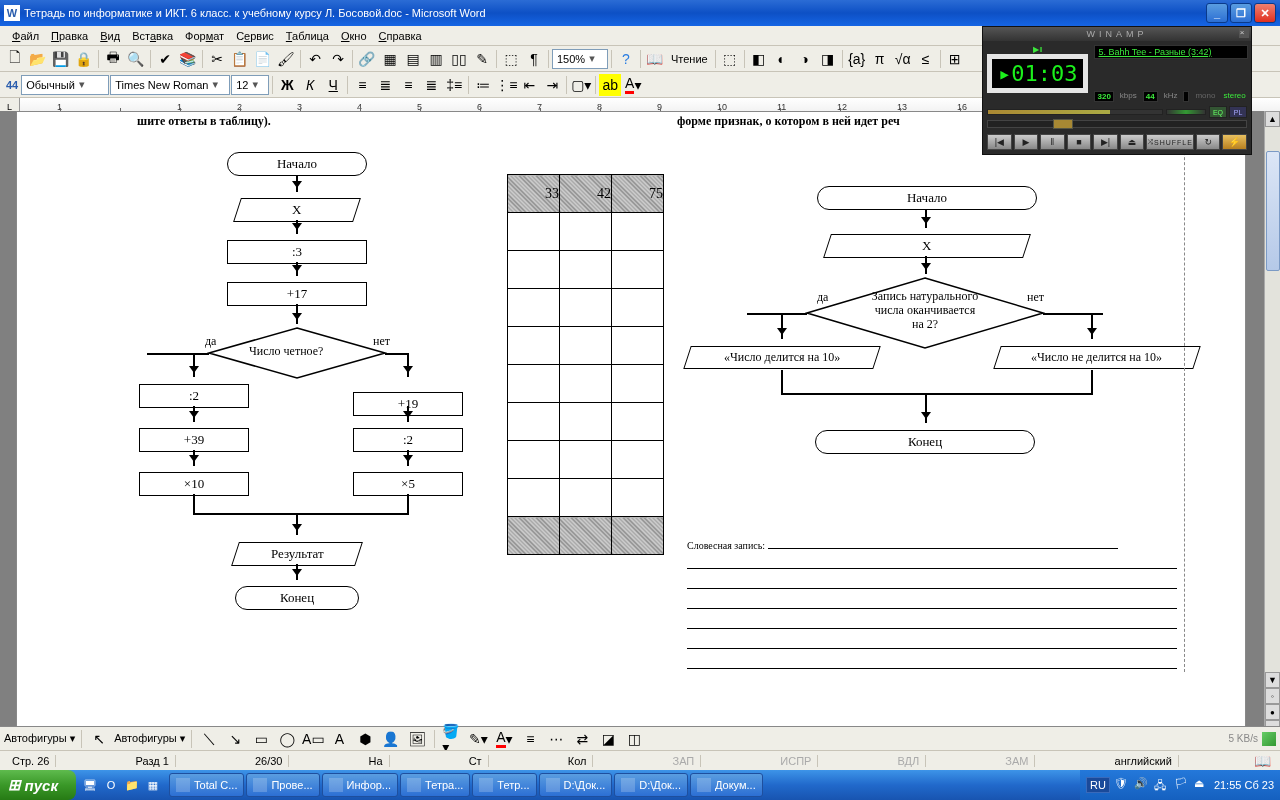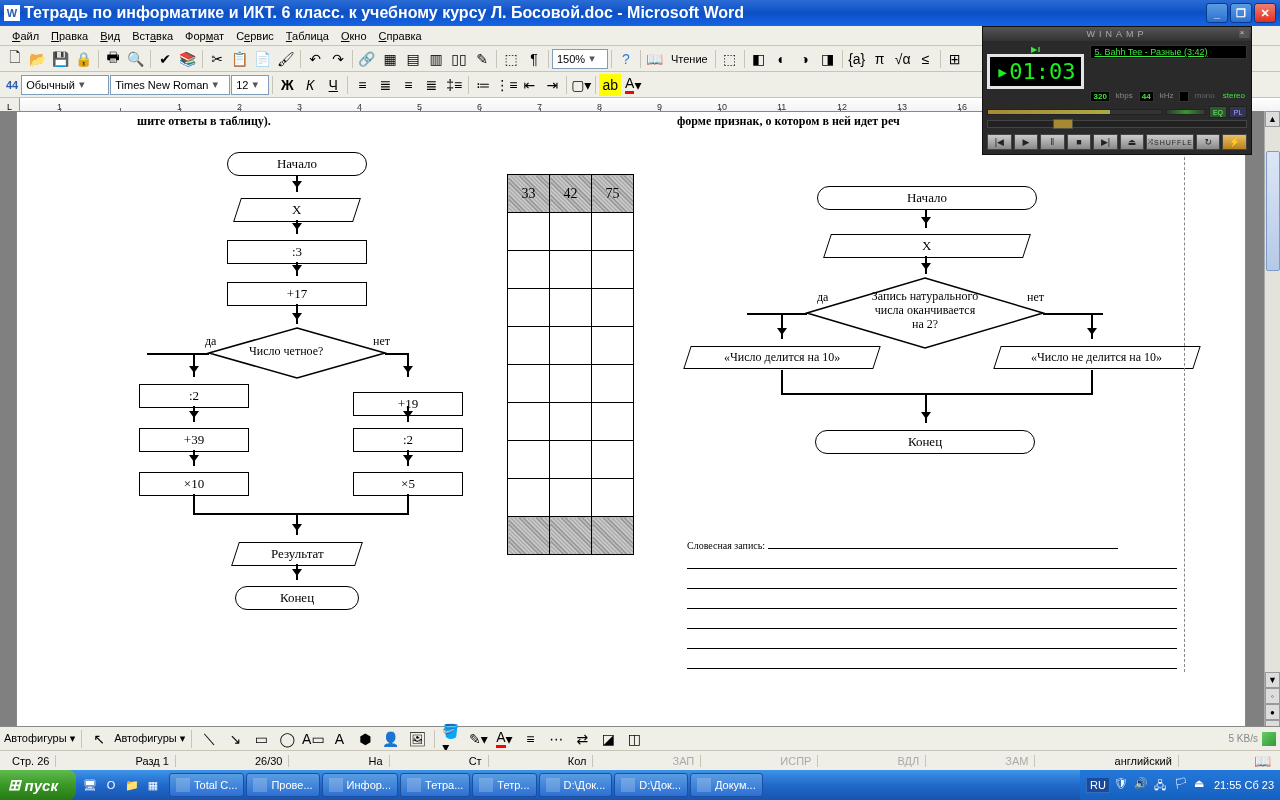--- a/index.html
+++ b/index.html
@@ -1,21 +1,21 @@
 <!DOCTYPE html>
 <html><head>
 <meta charset="utf-8">
 <style>
 * { margin: 0; padding: 0; box-sizing: border-box; }
 body { font-family: Tahoma, sans-serif; font-size: 11px; background: #e5e5e5; width: 1280px; height: 800px; overflow: hidden; position: relative; }
 
 
 .titlebar { height: 26px; background: linear-gradient(to bottom, #2b6cd5, #0d50c5, #1665e4); display: flex; align-items: center; padding: 0 4px; color: white; }
 .titlebar .app-icon { width: 16px; height: 16px; background: #fff; margin-right: 4px; display:inline-flex;align-items:center;justify-content:center;color:#2a5dad;font-weight:bold;font-size:11px;}
-.titlebar .title { flex: 1; font-weight: bold; font-size: 16px; }
+.titlebar .title { flex: 1; font-weight: normal; font-size: 11px; }
 .win-controls { display: flex; gap: 2px; }
 .win-btn { width: 22px; height: 20px; background: linear-gradient(#5a9de0, #2c6fd4); border: 1px solid #0a3a8a; border-radius: 3px; color: white; display: flex; align-items: center; justify-content: center; font-weight: bold; font-size: 11px; cursor:pointer;}
 .win-btn.close { background: linear-gradient(#f08070, #e03020); }
 
 
 .menubar { height: 20px; background: #efeee7; display: flex; align-items: center; padding: 0 6px; border-bottom: 1px solid #c8c4b8; }
 .menu-item { padding: 2px 6px; cursor: pointer; }
 .menu-item u { text-decoration: underline; }
 
 
@@ -42,21 +42,21 @@
 .process { border: 1.5px solid #000; background: white; text-align: center; padding: 3px 0; }
 .parallelogram { border: 1.5px solid #000; background: white; text-align: center; padding: 3px 0; transform: skewX(-18deg); }
 .parallelogram span { display: inline-block; transform: skewX(18deg); }
 .arrow-v { position: absolute; width: 1.5px; background: #000; }
 .arrow-v:after { content:''; position:absolute; bottom:-1px; left:-4px; border:5px solid transparent; border-top:7px solid #000;}
 .arrow-h { position: absolute; height: 1.5px; background: #000; }
 .fc-text { position:absolute; font-size:12px;}
 
 
 .doc-table { position: absolute; border-collapse: collapse; }
-.doc-table td { border: 1.5px solid #000; width: 42px; height: 38px; text-align: center; font-size: 14px;}
+.doc-table td { border: 1.5px solid #000; width: 52px; height: 38px; text-align: right; font-size: 14px;}
 .doc-table td.shaded { background: repeating-linear-gradient(45deg, #888 0, #888 1px, #ccc 1px, #ccc 3px); }
 
 
 .vscroll { position: absolute; top:111px; bottom:52px; right:0; width:16px; background: #e3e3dc; border-left:1px solid #aaa;}
 .vscroll .thumb {position:absolute; top:40px; width:14px; left:1px; height:120px; background:linear-gradient(#dce6f6,#b5c9e8);border:1px solid #7b9ac5;border-radius:2px;}
 .vscroll .arr {height:16px;background:#ddd;border:1px solid #999;display:flex;align-items:center;justify-content:center;font-size:9px;}
 .hscroll { position: absolute; left:90px; right:16px; bottom:36px; height:16px; background: #e3e3dc; border-top:1px solid #aaa;}
 
 
 .viewbar {position:absolute; left:0;bottom:36px;height:16px;width:90px;background:#efeee7;border-top:1px solid #aaa;display:flex;}
@@ -76,21 +76,21 @@
 .ql-icons { display: flex; margin-left: 4px; gap: 1px; }
 .ql-icon { width: 20px; height: 22px; display:flex;align-items:center;justify-content:center;color:#fff;cursor:pointer;}
 .tray { display: flex; align-items: center; gap: 4px; padding: 0 6px; color: #fff; font-size: 11px; background: linear-gradient(to bottom, #2478da, #1560bf); height: 30px; }
 .tray-icon {width:16px;height:16px;}
 
 
 .winamp { position: absolute; top: 26px; right: 28px; width: 270px; background: #2a2a2a; border: 1px solid #111; z-index: 50; font-family: Arial; }
 .winamp .wa-title { height: 14px; background: linear-gradient(#555,#333); color: #aaa; font-size: 9px; text-align: center; letter-spacing: 4px; display:flex;align-items:center;justify-content:center;position:relative;}
 .winamp .wa-title .wa-close{position:absolute;right:2px;top:1px;width:10px;height:10px;background:#555;color:#ccc;font-size:8px;line-height:10px;text-align:center;cursor:pointer;}
 .winamp .wa-main { display: flex; padding: 4px; gap: 6px; }
-.winamp .wa-time { font-family: monospace; font-size: 22px; color: #1cf01c; background: #000; padding: 2px 6px; border:3px solid #e5e5e5;}
+.winamp .wa-time { font-family: monospace; font-size: 22px; color: #1cf01c; background: #000; padding: 2px 6px; border:5px solid #e5e5e5;}
 .winamp .wa-info { flex: 1; font-size: 9px; }
 .winamp .wa-track { color: #3ce83c; background: #000; padding: 1px 3px; font-size: 9px; border:1px solid #333; margin-bottom:2px;text-decoration:underline;}
 .winamp .wa-meta { color: #3ce83c; font-size: 8px; display:flex; gap:4px;margin-top:32px;}
 .winamp .wa-meta span{background:#000;padding:0 2px;border:1px solid #333;}
 .winamp .wa-progress { height: 8px; margin: 2px 4px; background: #222; border:1px solid #444;position:relative;}
 .winamp .wa-progress .knob{position:absolute;left:25%;top:-2px;width:20px;height:10px;background:#a78833;border:1px solid #554;}
 .winamp .wa-controls { display: flex; gap: 2px; padding: 4px; }
 .winamp .wa-btn { flex:1;height: 16px; background: linear-gradient(#ccc,#888); border: 1px solid #444; font-size: 9px; display:flex;align-items:center;justify-content:center;color:#222;cursor:pointer;}
 .winamp .wa-sm{width:30px;height:12px;background:#444;border:1px solid #222;color:#aaa;font-size:7px;display:flex;align-items:center;justify-content:center;}
 

